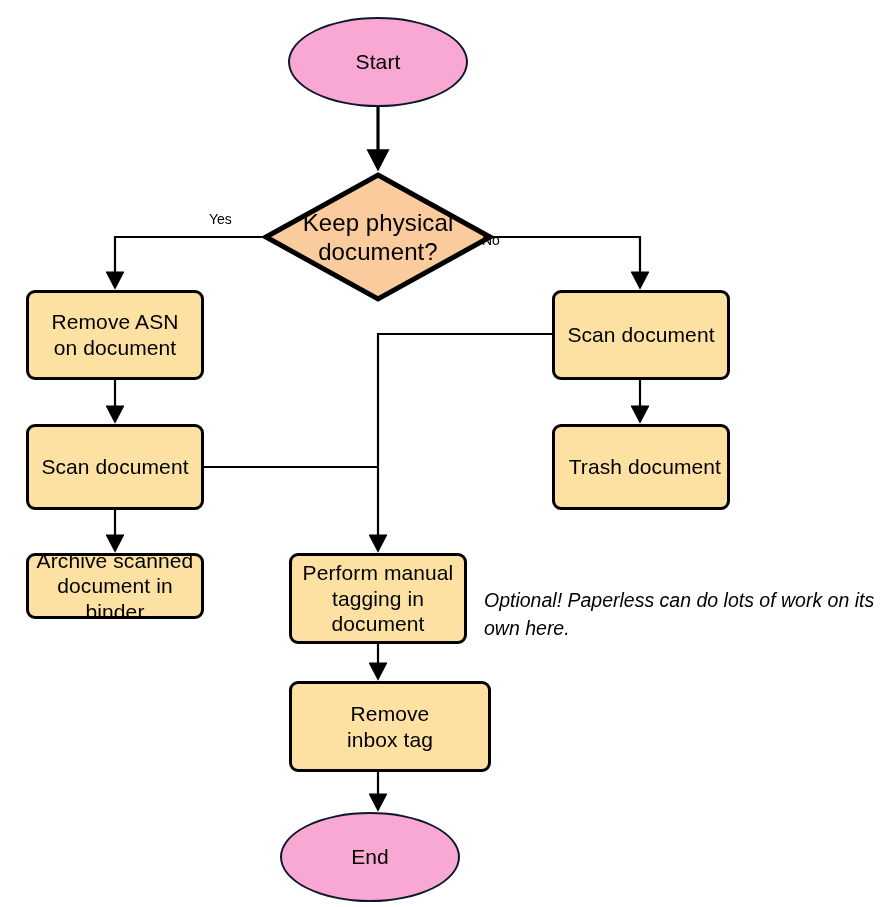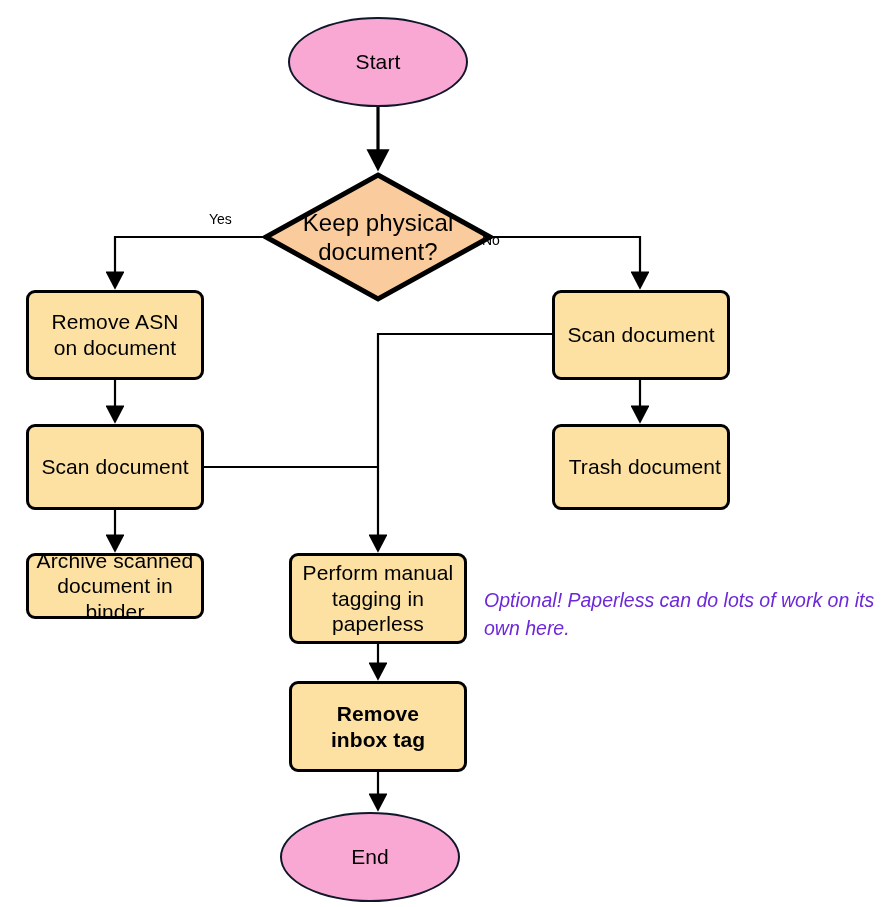--- a/index.html
+++ b/index.html
@@ -76,21 +76,21 @@
     position: absolute;
     font-size: 14px;
     color: #000000;
     white-space: nowrap;
   }
   .annotation {
     position: absolute;
     font-style: italic;
     font-size: 19.5px;
     line-height: 1.45;
-    color: #6d28d9;
+    color: #000000;
     width: 404px;
   }
 </style>
 </head>
 <body>
 
 <div id="canvas">
 
   <svg id="edges" viewBox="0 0 888 907" width="888" height="907" xmlns="http://www.w3.org/2000/svg">
     <defs>
@@ -160,24 +160,24 @@
     <span class="node-label">Scan document</span>
   </div>
 
   <div class="node node-process" style="left:552px; top:424px; width:178px; height:86px;justify-content:flex-end;">
     <span class="node-label">Trash document</span>
   </div>
 
   <div class="node node-process" style="left:289px; top:553px; width:178px; height:91px;">
     <span class="node-label">Perform manual
 tagging in
-paperless</span>
+document</span>
   </div>
 
-  <div class="node node-process" style="left:289px; top:681px; width:178px; height:91px;font-weight:bold;">
+  <div class="node node-process" style="left:289px; top:681px; width:202px; height:91px;">
     <span class="node-label">Remove
 inbox tag</span>
   </div>
 
   <div class="node node-terminal" style="left:280px; top:812px; width:180px; height:90px;">
     <span class="node-label">End</span>
   </div>
 
   <div class="annotation" style="left:484px; top:586px;">Optional! Paperless can do lots of work on its own here.</div>
 

